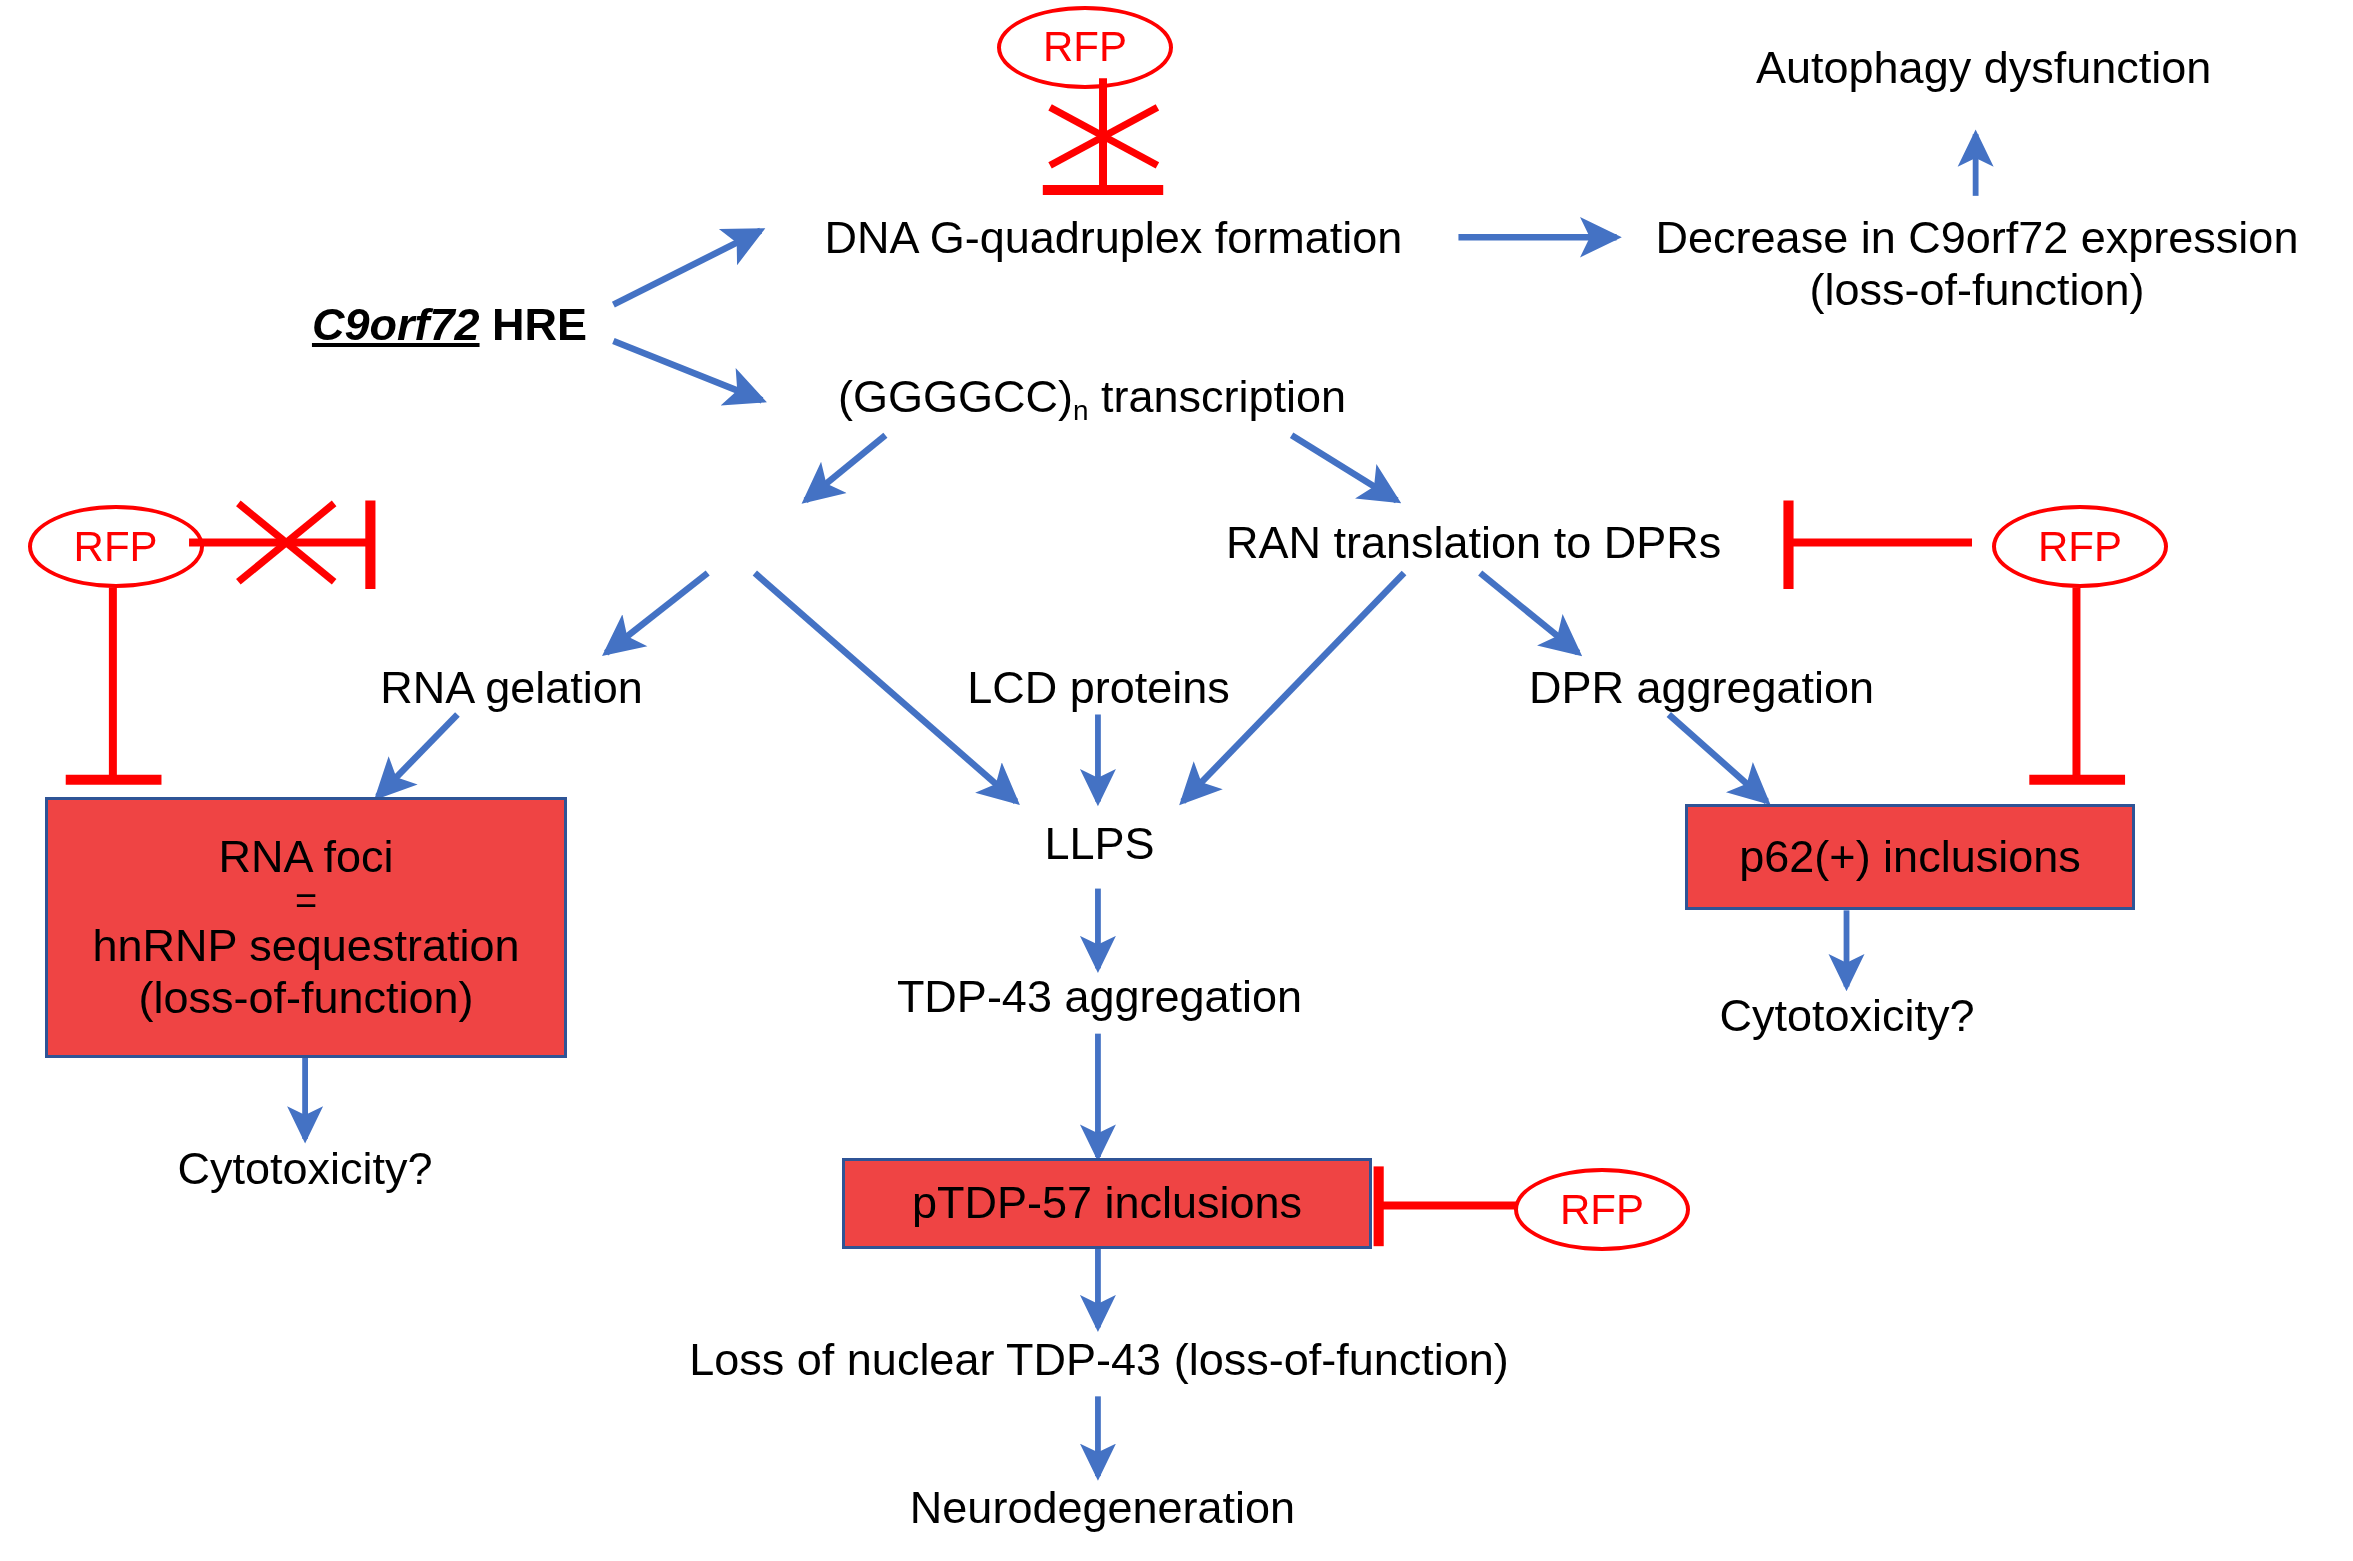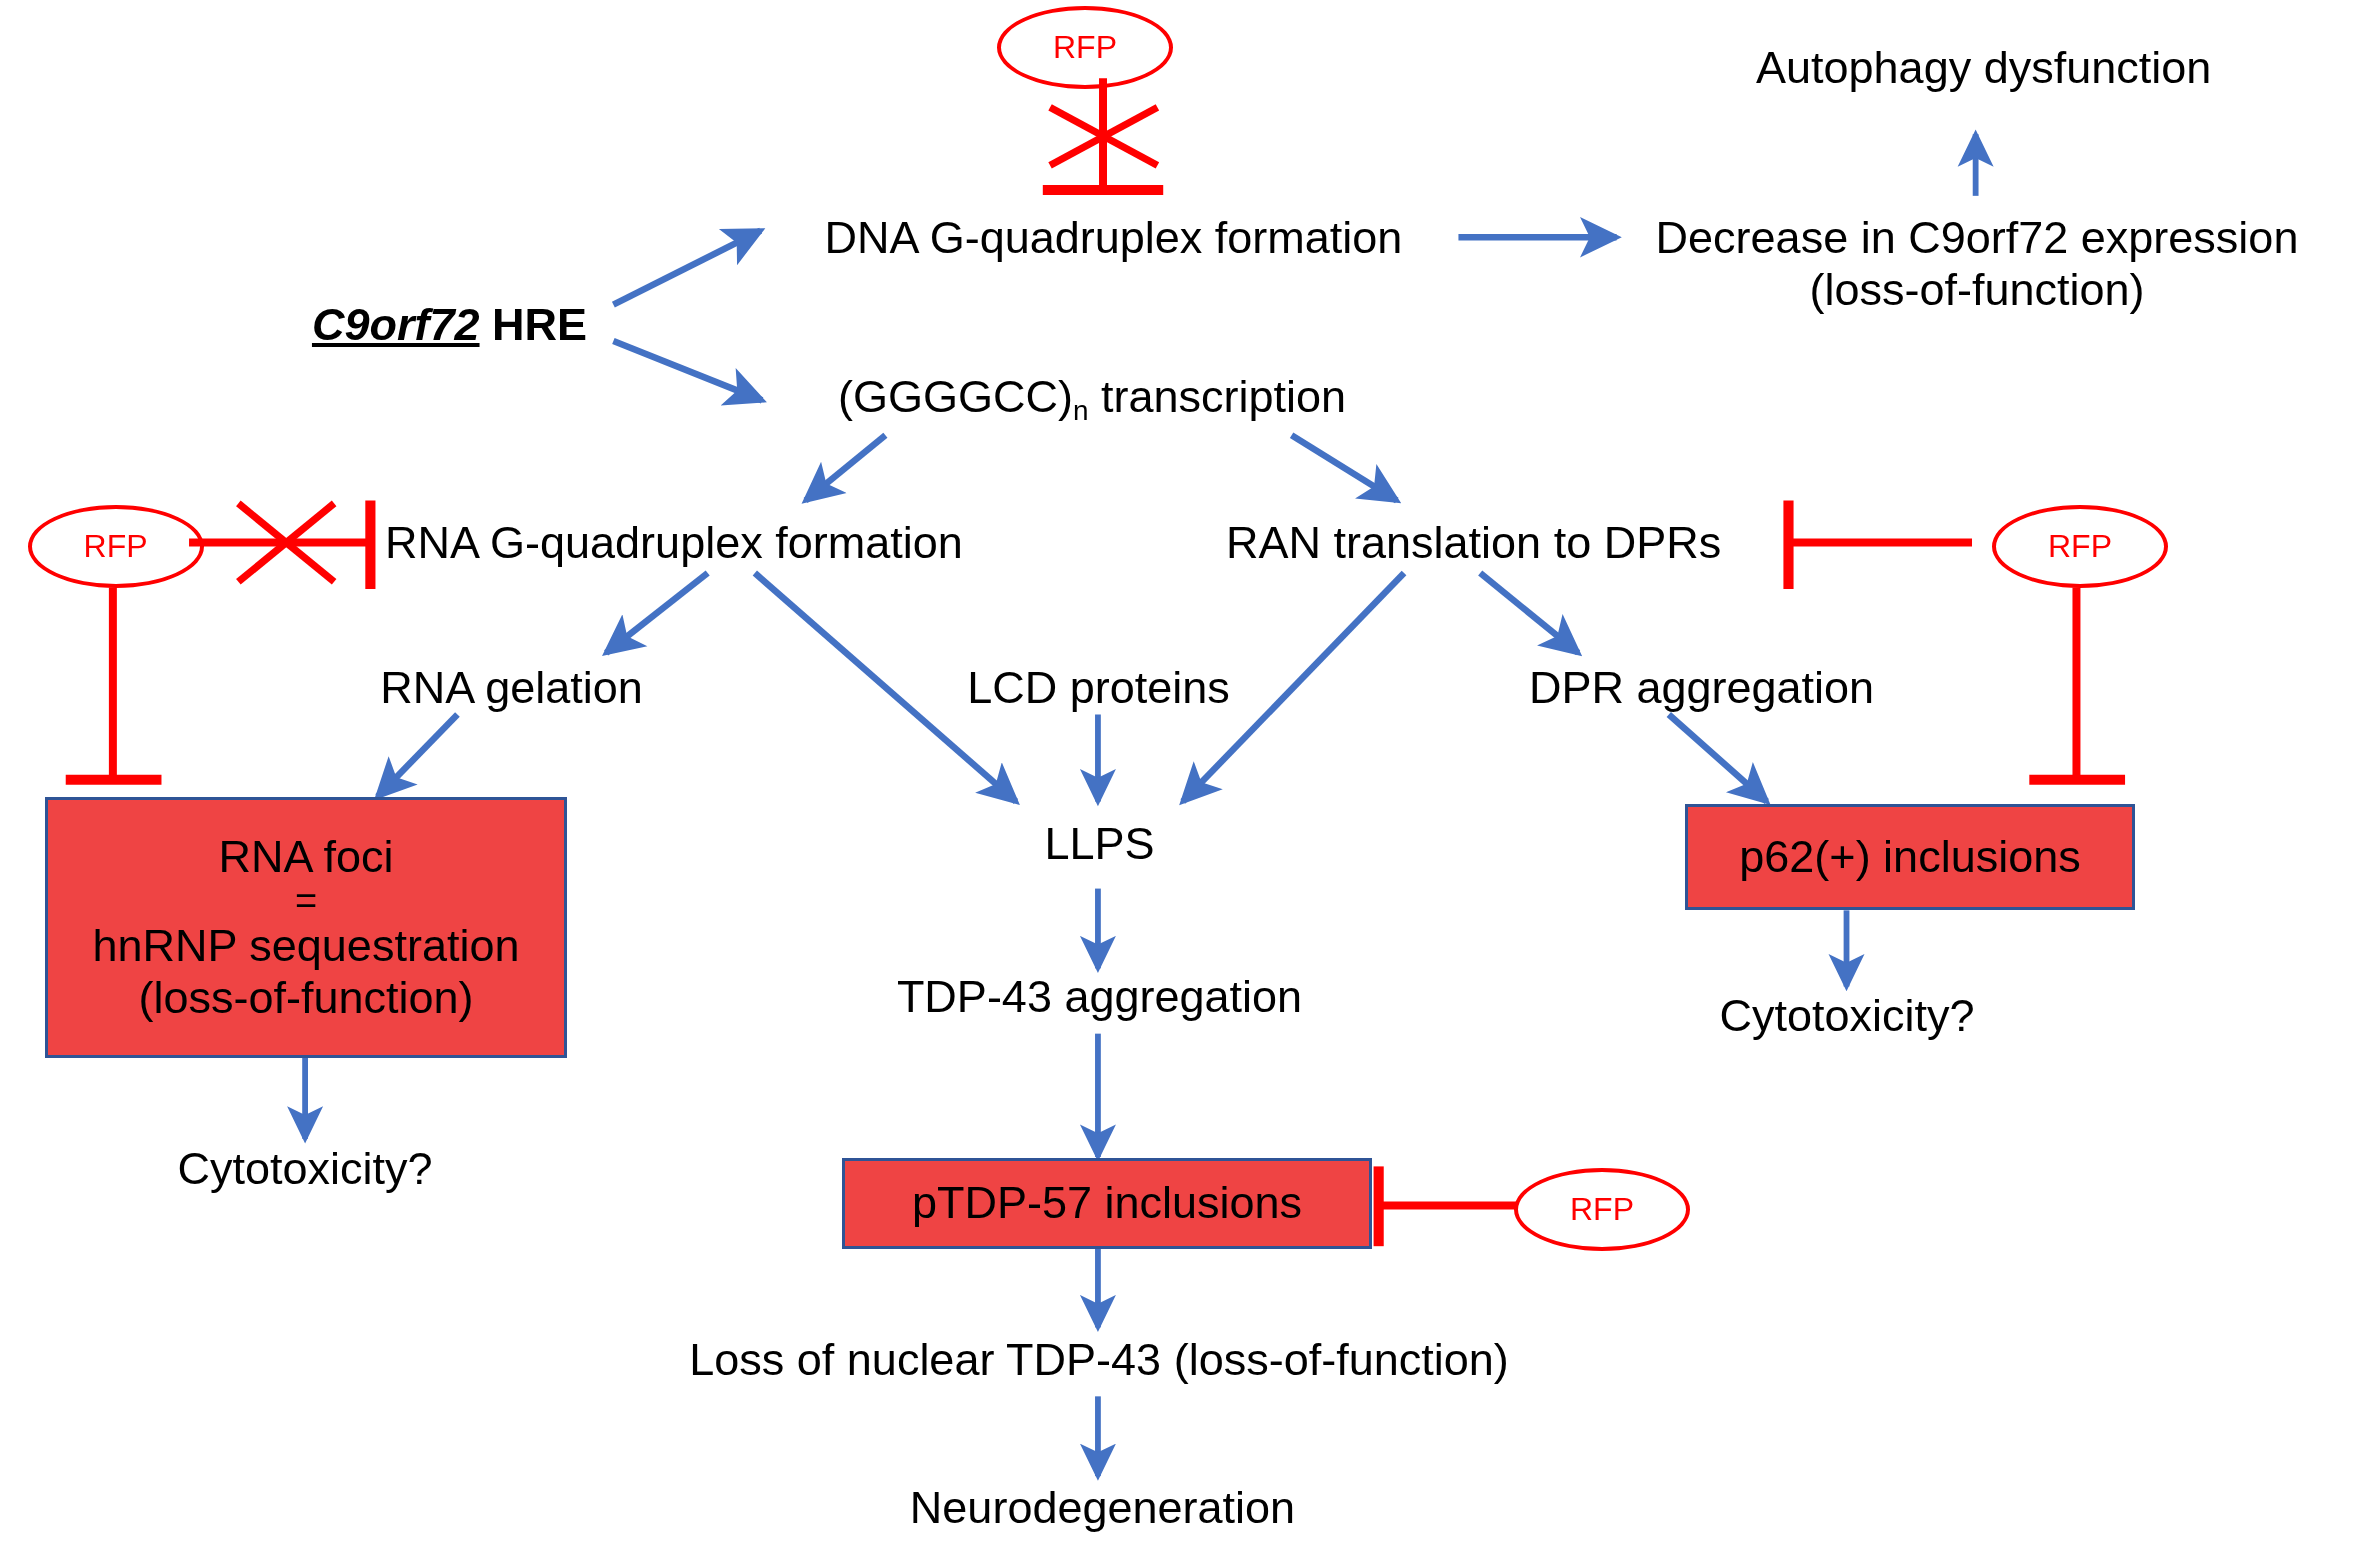--- a/index.html
+++ b/index.html
@@ -5,21 +5,21 @@
   html,body{margin:0;padding:0;background:#ffffff;}
   body{font-family:"Liberation Sans","DejaVu Sans",sans-serif;}
   #stage{position:relative;width:2354px;height:1561px;background:#fff;overflow:hidden;}
   .node{position:absolute;color:#000;font-size:45px;line-height:1.16;white-space:nowrap;
         text-align:center;font-weight:400;}
   .node.multi{white-space:normal;}
   .boxed{border:3.6px solid #2F5496;background:#ef4444;box-sizing:border-box;
          display:flex;align-items:center;justify-content:center;}
   .rfp{position:absolute;border:4.4px solid #FF0000;border-radius:50%;
        display:flex;align-items:center;justify-content:center;
-       color:#FF0000;font-size:32px;background:transparent;}
+       color:#FF0000;font-size:42px;background:transparent;}
   svg.layer{position:absolute;left:0;top:0;width:2354px;height:1561px;overflow:visible;pointer-events:none;}
   .ital{font-style:italic;font-weight:bold;text-decoration:underline;}
   .bld{font-weight:bold;}
   sub{font-size:0.62em;vertical-align:-0.28em;}
 </style>
 </head>
 <body>
 
 <div id="stage">
 
@@ -138,21 +138,20 @@
   </div>
 
   <div class="node" style="left:279px;top:299px;width:341px;font-weight:bold;">
     <span class="ital">C9orf72</span><span class="bld"> HRE</span>
   </div>
 
   <div class="node" style="left:791px;top:371px;width:602px;">
     <span>(GGGGCC)</span><sub>n</sub><span> transcription</span>
   </div>
 
-  <div class="node" style="left:385px;top:517px;width:689px;text-align:left;">RNA G-quadruplex formation</div>
 
   <div class="node" style="left:1226px;top:517px;width:559px;text-align:left;">RAN translation to DPRs</div>
 
   <div class="node" style="left:363px;top:662px;width:297px;">RNA gelation</div>
 
   <div class="node" style="left:950px;top:662px;width:297px;">LCD proteins</div>
 
   <div class="node" style="left:1509px;top:662px;width:385px;">DPR aggregation</div>
 
   <div class="node boxed multi" style="left:45px;top:797px;width:522px;height:261px;flex-direction:column;">

